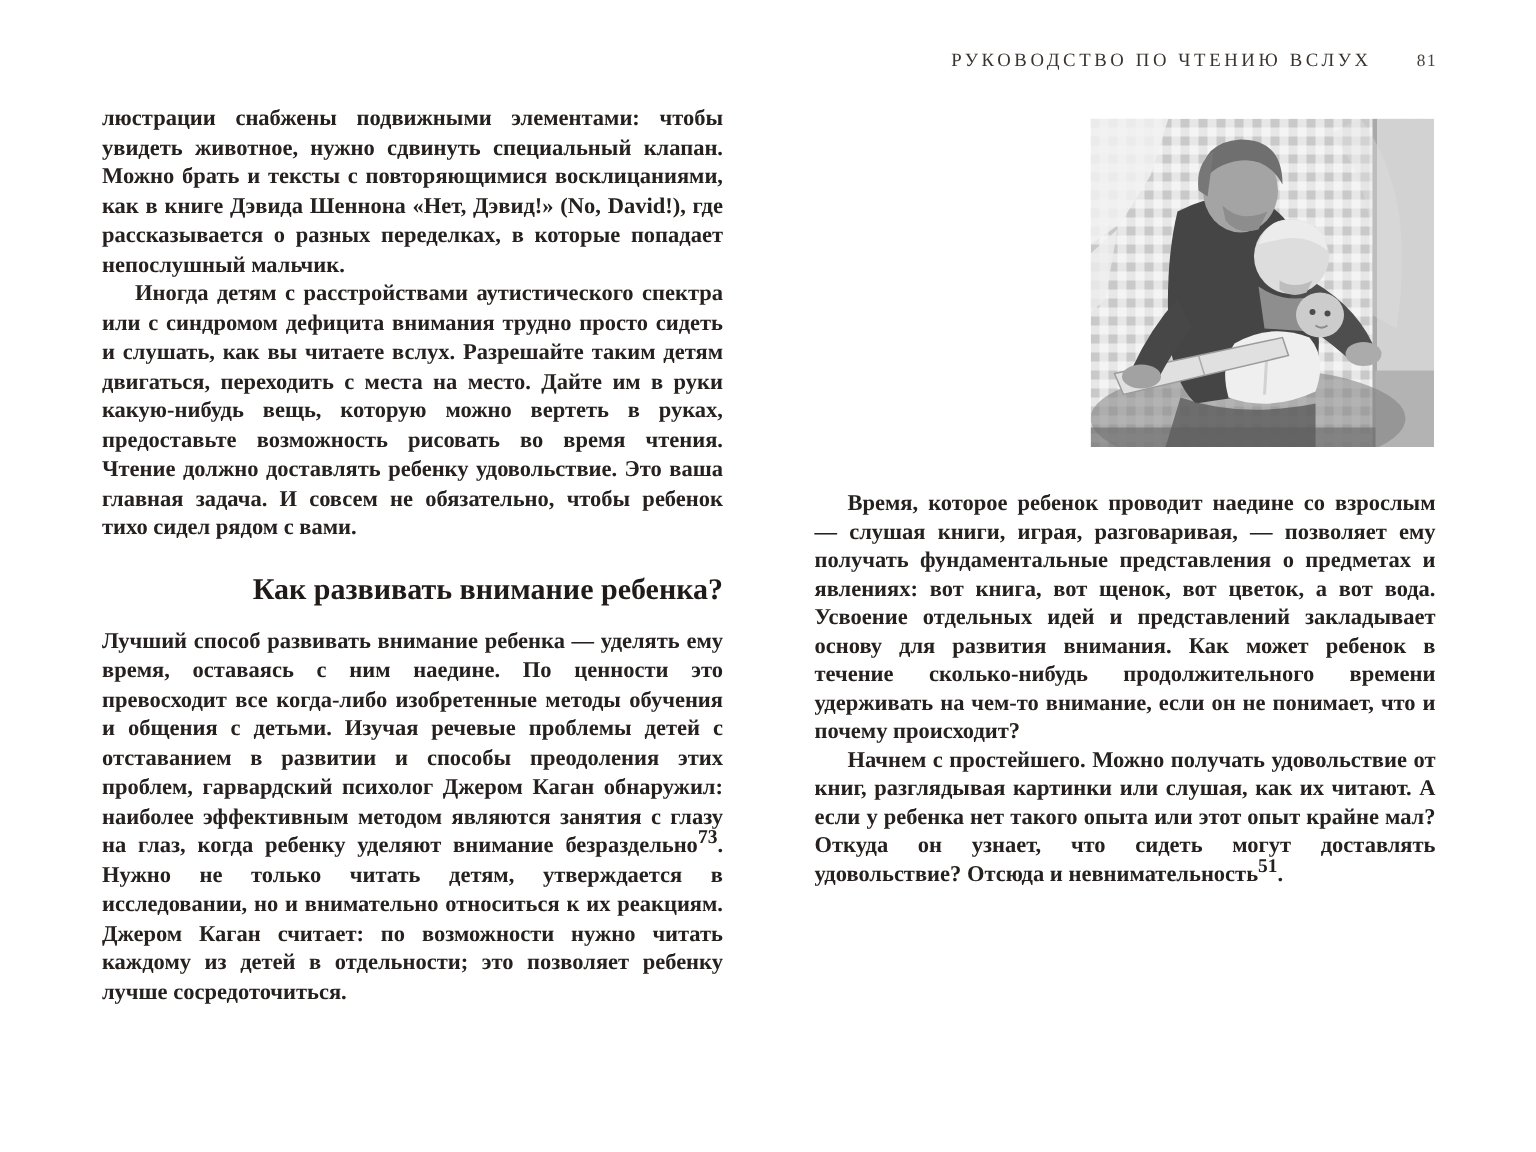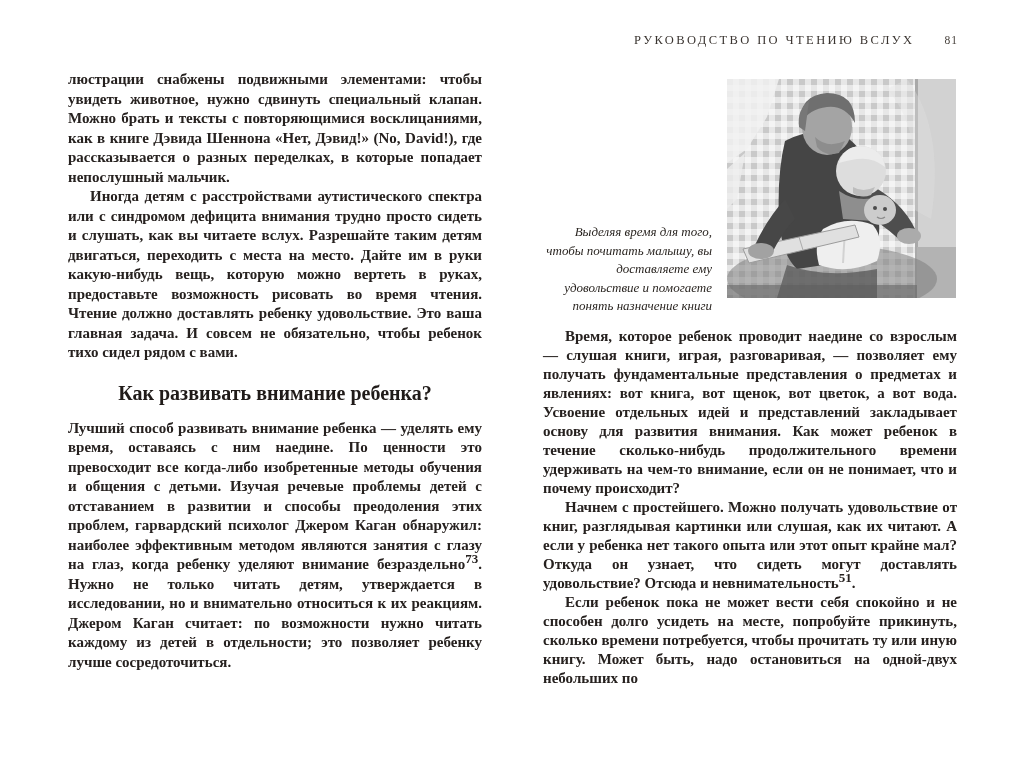--- a/index.html
+++ b/index.html
@@ -22,21 +22,21 @@
     position:absolute;width:414px;font-size:15px;line-height:19.5px;
     text-align:justify;color:#26211f;
   }
   #left-col{left:68px;top:70px;}
   #right-col{left:543px;top:327px;line-height:19px;}
   .para{margin:0;font-weight:bold;}
   .para.indent{text-indent:22px;}
   sup.note{font-size:13px;line-height:0;vertical-align:super;letter-spacing:0;}
   h2.section{
     font-size:20px;line-height:26px;font-weight:bold;color:#201b19;
-    margin:17px 0 13px 0;text-align:center;text-indent:0;
+    margin:17px 0 13px 0;text-align:right;text-indent:0;
   }
   
   #photo{
     position:absolute;left:727px;top:79px;width:229px;height:219px;overflow:hidden;
   }
   #photo svg{display:block;}
   
   #photo-caption{
     position:absolute;left:540px;top:223px;width:172px;
     font-size:13px;line-height:18.5px;font-style:italic;text-align:right;color:#2b2622;
@@ -114,21 +114,19 @@
       <polygon points="16,170 128,146 132,158 22,184" fill="#e0e0e0" stroke="#9b9b9b" stroke-width="1"></polygon>
       <line x1="72" y1="158" x2="76" y2="171" stroke="#ababab" stroke-width="1"></line>
 
       <path d="M58,120 Q40,140 28,166 L44,176 Q56,152 68,140 Z" fill="#474747"></path>
       <ellipse cx="34" cy="172" rx="13" ry="8" fill="#a2a2a2"></ellipse>
 
       <path d="M60,186 Q100,200 150,190 L150,219 L50,219 Z" fill="#5c5c5c" opacity="0.8"></path>
     </svg>
   </div>
 
-  <div id="photo-caption">Выделяя время для того, чтобы почитать малышу, вы доставляете ему удовольствие и помогаете понять назначение книги</div>
 
   <div id="right-col" class="col">
     <p class="para indent">Время, которое ребенок проводит наедине со взрослым — слушая книги, играя, разговаривая, — позволяет ему получать фундаментальные представления о предметах и явлениях: вот книга, вот щенок, вот цветок, а вот вода. Усвоение отдельных идей и представлений закладывает основу для развития внимания. Как может ребенок в течение сколько-нибудь продолжительного времени удерживать на чем-то внимание, если он не понимает, что и почему происходит?</p>
     <p class="para indent"><span>Начнем с простейшего. Можно получать удовольствие от книг, разглядывая картинки или слушая, как их читают. А если у ребенка нет такого опыта или этот опыт крайне мал? Откуда он узнает, что сидеть могут доставлять удовольствие? Отсюда и невнимательность</span><sup class="note">51</sup><span>.</span></p>
-    <p class="para indent">Если ребенок пока не может вести себя спокойно и не способен долго усидеть на месте, попробуйте прикинуть, сколько времени потребуется, чтобы прочитать ту или иную книгу. Может быть, надо остановиться на одной-двух небольших по</p>
   </div>
 
 </div>
 
 </body></html>

